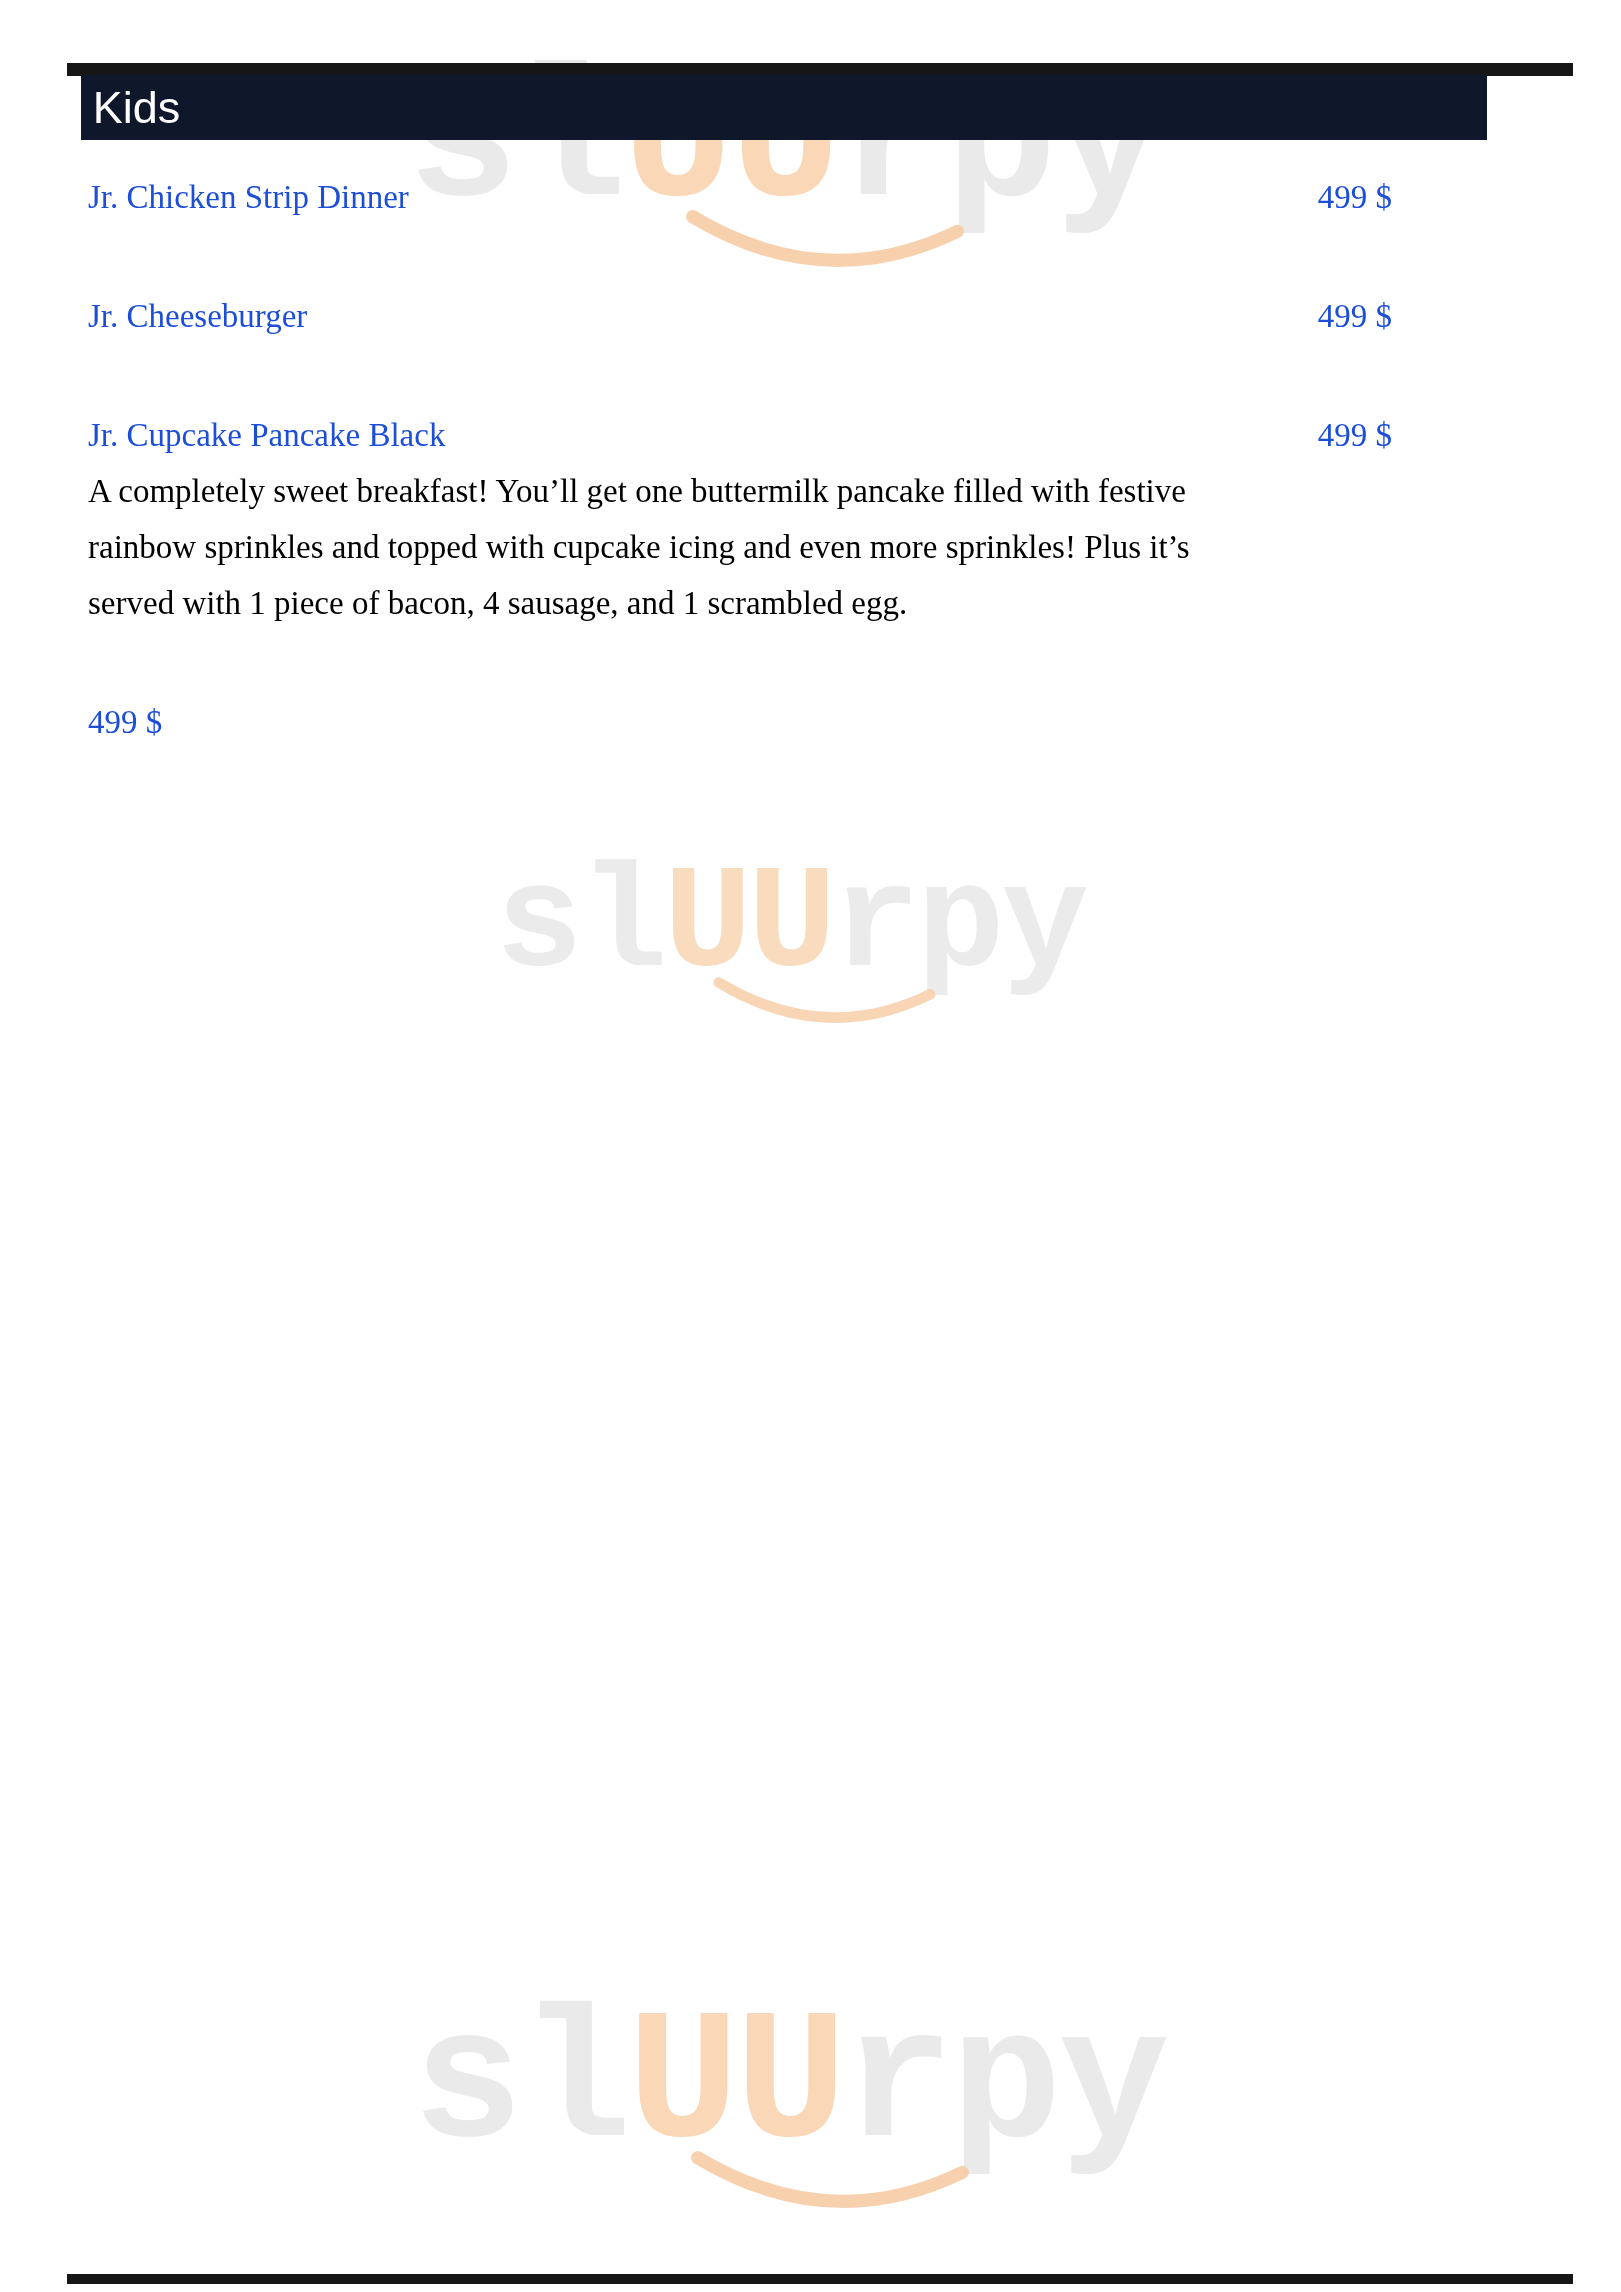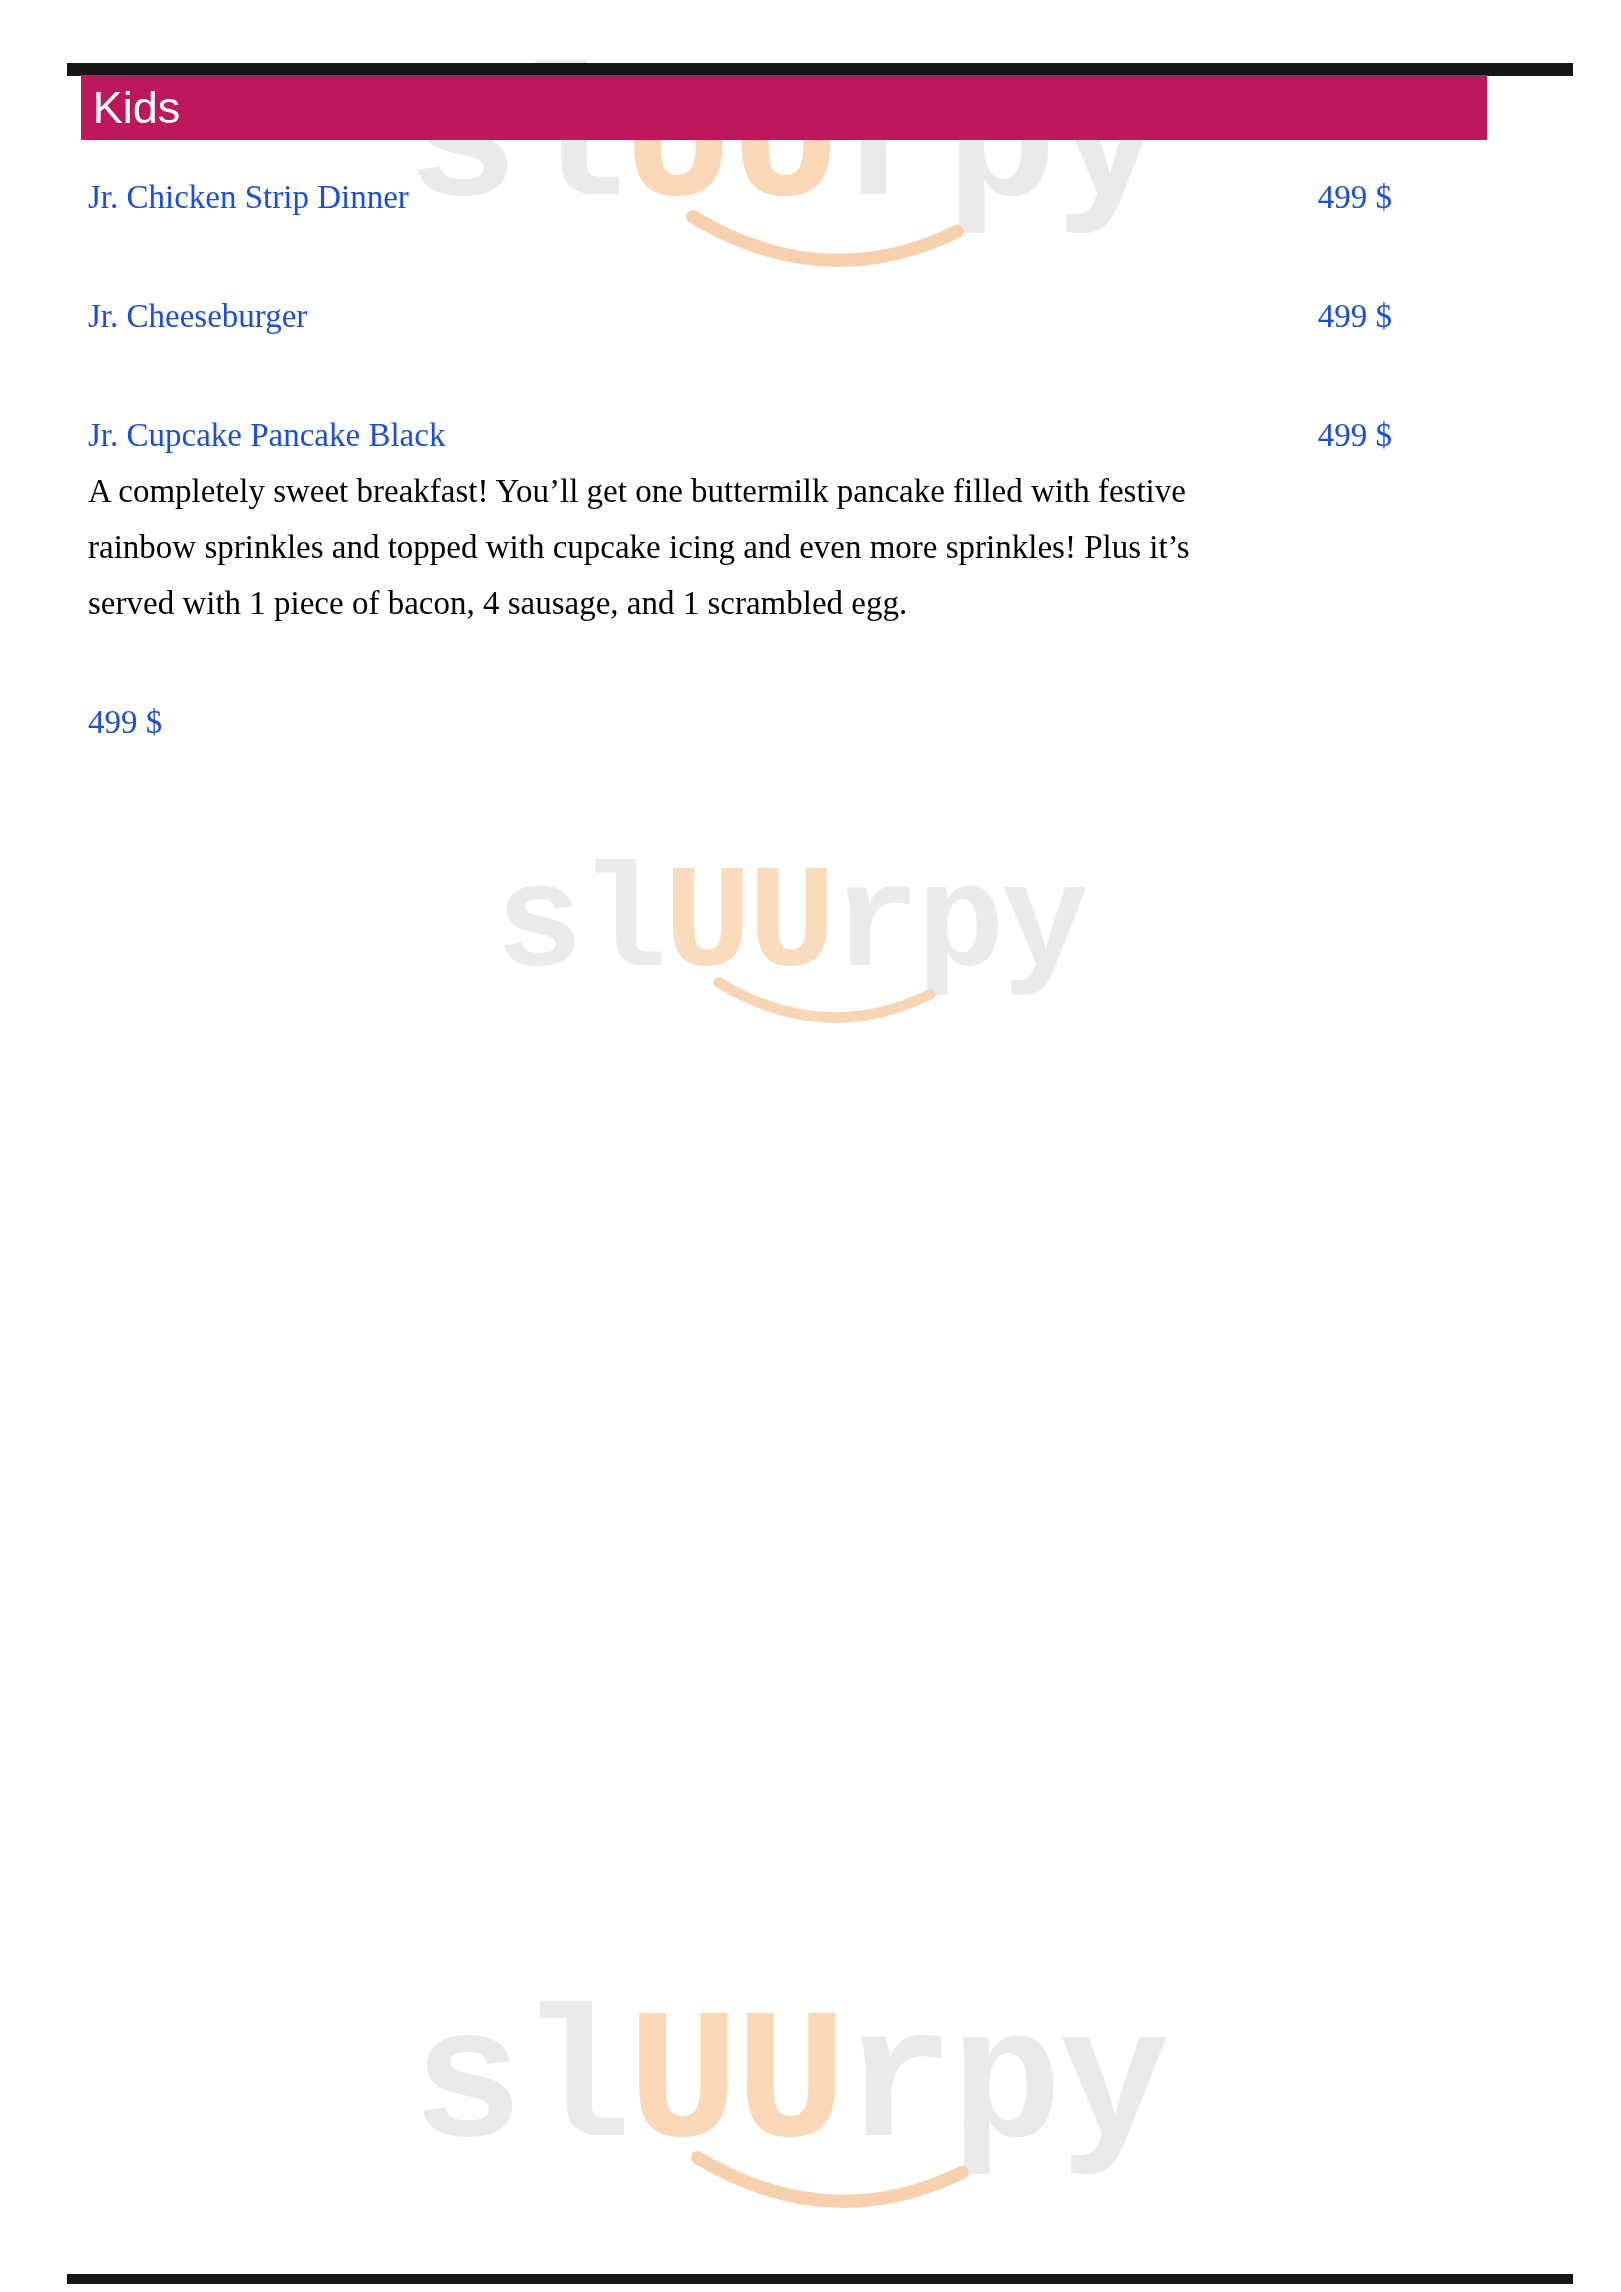--- a/index.html
+++ b/index.html
@@ -93,21 +93,21 @@
     </svg>
   </div>
   <div class="wm wm3">
     <span class="g">sl</span><span class="o">UU</span><span class="g">rpy</span>
     <svg class="swoosh" viewBox="0 0 200 60" preserveAspectRatio="none">
       <path d="M10 8 Q 100 62 190 18" stroke="#f0a45e" stroke-width="9" fill="none" stroke-linecap="round"></path>
     </svg>
   </div>
 
   <div class="top-rule"></div>
-  <div class="section-header" style="background: #be185d;">
+  <div class="section-header" style="background: #0f172a;">
     <span class="label">Kids</span>
   </div>
 
   <div class="menu">
 
     <div class="item">
       <div class="item-header">
         <span class="item-name">Jr. Chicken Strip Dinner</span>
         <span class="item-price">499 $</span>
       </div>

